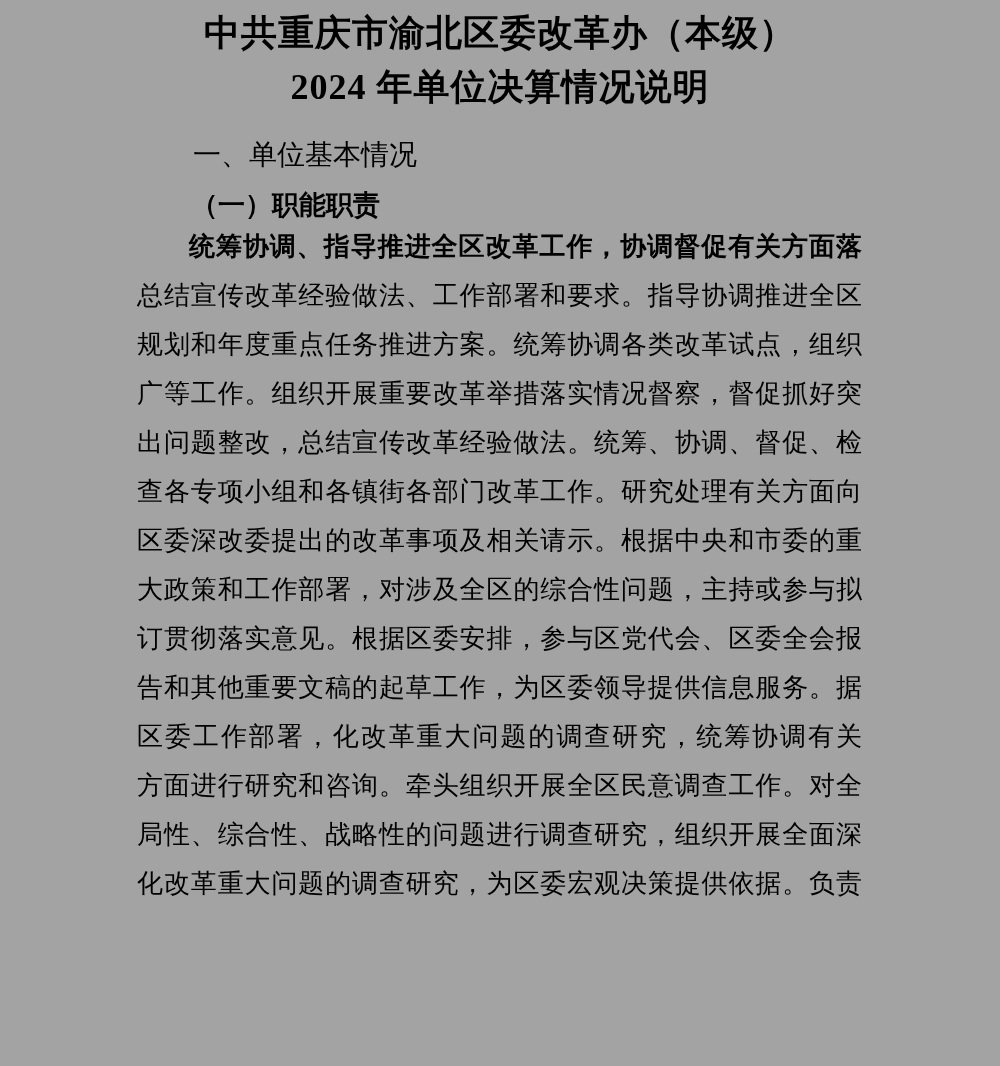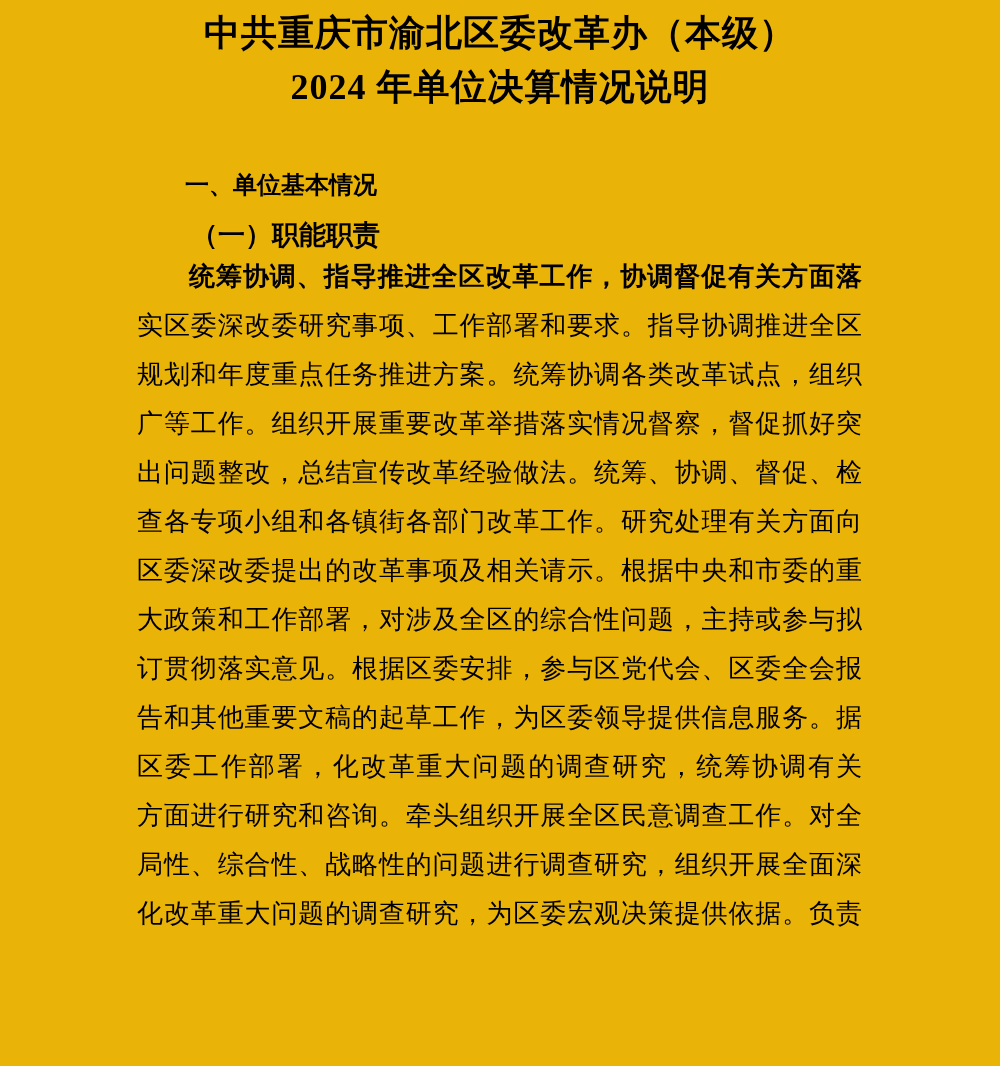--- a/index.html
+++ b/index.html
@@ -4,21 +4,21 @@
 <style>
   html, body {
     margin: 0;
     padding: 0;
     background: #ffffff;
   }
   .page {
     position: relative;
     width: 1000px;
     height: 1066px;
-    background: #eab308;
+    background: #a3a3a3;
     color: #000000;
     padding-top: 6px;
     box-sizing: border-box;
     overflow: hidden;
   }
   .doc-title {
     margin: 0;
     width: 1000px;
     text-align: center;
     font-family: "Liberation Serif", "DejaVu Serif", serif;
@@ -28,25 +28,25 @@
   }
   .title-line {
     display: block;
     letter-spacing: 1px;
   }
   .content {
     margin-left: 137px;
     width: 725px;
   }
   .section-heading {
-    margin: 54px 0 0 0;
+    margin: 24px 0 0 0;
     text-indent: 2em;
     font-family: "Liberation Sans", "DejaVu Sans", sans-serif;
-    font-weight: bold;
-    font-size: 24px;
+    font-weight: normal;
+    font-size: 28px;
     line-height: 34px;
   }
   .subsection-heading {
     margin: 16px 0 0 0;
     text-indent: 2em;
     font-family: "Liberation Serif", "DejaVu Serif", serif;
     font-weight: bold;
     font-size: 27px;
     line-height: 34px;
   }
@@ -74,21 +74,21 @@
     <span class="title-line">中共重庆市渝北区委改革办（本级）</span>
     <span class="title-line">2024 年单位决算情况说明</span>
   </h1>
 
   <div class="content">
     <h2 class="section-heading">一、单位基本情况</h2>
     <h3 class="subsection-heading">（一）职能职责</h3>
 
     <div class="paragraph">
       <div class="body-line indent">统筹协调、指导推进全区改革工作，协调督促有关方面落</div>
-      <div class="body-line">实区委深改委研究事项、工作部署和要求。指导协调推进全区</div>
+      <div class="body-line">总结宣传改革经验做法、工作部署和要求。指导协调推进全区</div>
       <div class="body-line">规划和年度重点任务推进方案。统筹协调各类改革试点，组织</div>
       <div class="body-line">广等工作。组织开展重要改革举措落实情况督察，督促抓好突</div>
       <div class="body-line">出问题整改，总结宣传改革经验做法。统筹、协调、督促、检</div>
       <div class="body-line">查各专项小组和各镇街各部门改革工作。研究处理有关方面向</div>
       <div class="body-line">区委深改委提出的改革事项及相关请示。根据中央和市委的重</div>
       <div class="body-line">大政策和工作部署，对涉及全区的综合性问题，主持或参与拟</div>
       <div class="body-line">订贯彻落实意见。根据区委安排，参与区党代会、区委全会报</div>
       <div class="body-line">告和其他重要文稿的起草工作，为区委领导提供信息服务。据</div>
       <div class="body-line">区委工作部署，化改革重大问题的调查研究，统筹协调有关</div>
       <div class="body-line">方面进行研究和咨询。牵头组织开展全区民意调查工作。对全</div>

